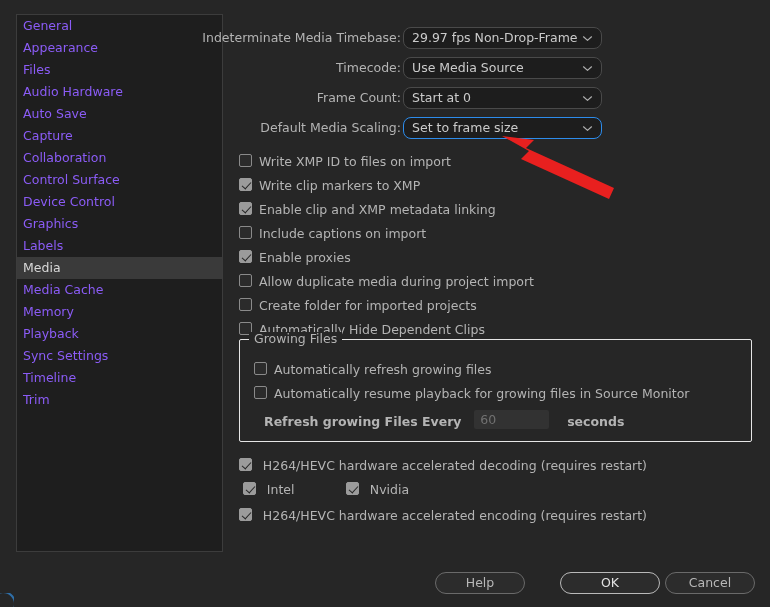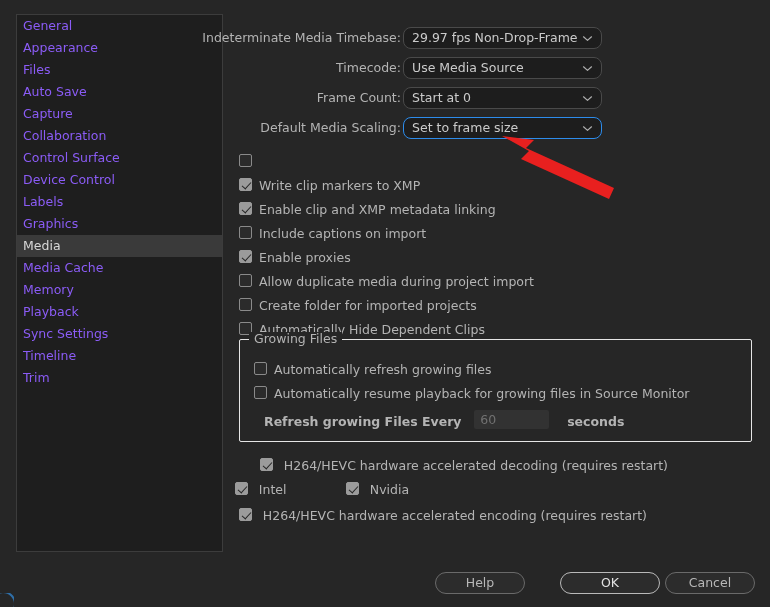--- a/index.html
+++ b/index.html
@@ -262,27 +262,28 @@
     border-radius: 50%;
   }
 </style>
 </head>
 <body>
 
 <div id="sidebar">
     <div class="side-item">General</div>
     <div class="side-item">Appearance</div>
     <div class="side-item">Files</div>
+    <div class="side-item">Audio Hardware</div>
     <div class="side-item">Auto Save</div>
     <div class="side-item">Capture</div>
     <div class="side-item">Collaboration</div>
     <div class="side-item">Control Surface</div>
     <div class="side-item">Device Control</div>
+    <div class="side-item">Graphics</div>
     <div class="side-item">Labels</div>
-    <div class="side-item">Graphics</div>
     <div class="side-item selected">Media</div>
     <div class="side-item">Media Cache</div>
     <div class="side-item">Memory</div>
     <div class="side-item">Playback</div>
     <div class="side-item">Sync Settings</div>
     <div class="side-item">Timeline</div>
     <div class="side-item">Trim</div>
   </div>
 
 <div id="pane">
@@ -328,21 +329,21 @@
           <span class="chev">
             <svg width="11" height="11" viewBox="0 0 11 11">
               <path d="M 1.5 3.8 L 5.5 7.4 L 9.5 3.8" fill="none" stroke="#b0b0b0" stroke-width="1.2" stroke-linecap="round" stroke-linejoin="round"></path>
             </svg>
           </span>
         </div>
       </div>
     </div>
 
   <div id="checkboxes-container">
-      <div class="cbrow" style="left: 8px; top: 140px;"><span class="cb"></span></div>
+      <div class="cbrow" style="left: 8px; top: 140px;"><span class="cb"></span><span class="cblabel">Write XMP ID to files on import</span></div>
       <div class="cbrow" style="left: 8px; top: 164px;"><span class="cb checked"></span><span class="cblabel">Write clip markers to XMP</span></div>
       <div class="cbrow" style="left: 8px; top: 188px;"><span class="cb checked"></span><span class="cblabel">Enable clip and XMP metadata linking</span></div>
       <div class="cbrow" style="left: 8px; top: 212px;"><span class="cb"></span><span class="cblabel">Include captions on import</span></div>
       <div class="cbrow" style="left: 8px; top: 236px;"><span class="cb checked"></span><span class="cblabel">Enable proxies</span></div>
       <div class="cbrow" style="left: 8px; top: 260px;"><span class="cb"></span><span class="cblabel">Allow duplicate media during project import</span></div>
       <div class="cbrow" style="left: 8px; top: 284px;"><span class="cb"></span><span class="cblabel">Create folder for imported projects</span></div>
       <div class="cbrow" style="left: 8px; top: 308px;"><span class="cb"></span><span class="cblabel">Automatically Hide Dependent Clips</span></div>
     </div>
 
   <div id="growing-group">
@@ -353,26 +354,26 @@
         <div class="cbrow" style="left: 14px; top: 46px;"><span class="cb"></span><span class="cblabel">Automatically resume playback for growing files in Source Monitor</span></div>
       </div>
 
     <div class="numrow">
       <span class="nlabel">Refresh growing Files Every</span>
       <input class="numinput" type="text" readonly="" value="60" style="">
       <span class="nunit">seconds</span>
     </div>
   </div>
 
-  <div class="cbrow" style="left:8px; top:444px;margin-left:21px;">
+  <div class="cbrow" style="left:8px; top:444px;">
     <span class="cb checked"></span>
     <span class="cblabel">H264/HEVC hardware accelerated decoding (requires restart)</span>
   </div>
 
-  <div class="cbrow" style="left:4px; top:468px;">
+  <div class="cbrow" style="left:12px; top:468px;">
     <span class="cb checked"></span>
     <span class="cblabel">Intel</span>
   </div>
 
   <div class="cbrow" style="left:115px; top:468px;">
     <span class="cb checked"></span>
     <span class="cblabel">Nvidia</span>
   </div>
 
   <div class="cbrow" style="left:8px; top:494px;">

